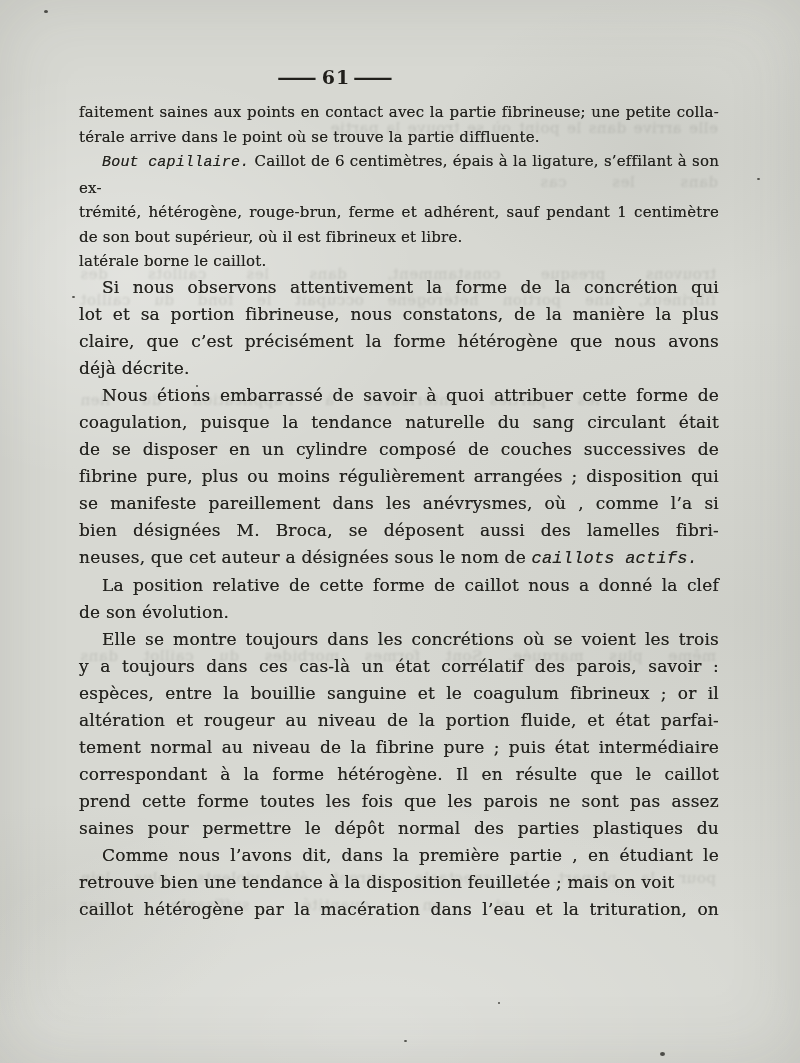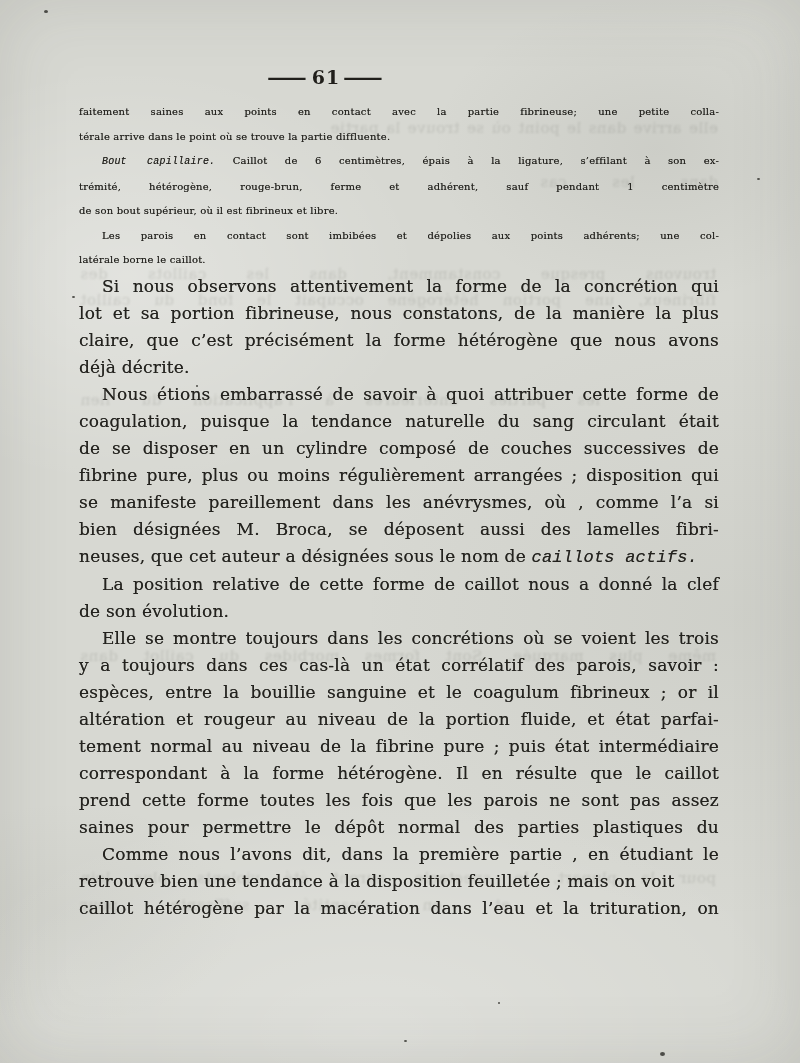--- a/index.html
+++ b/index.html
@@ -13,31 +13,31 @@
       radial-gradient(ellipse 320px 220px at 82% 14%, rgba(110,112,104,0.10), transparent 70%),
       radial-gradient(ellipse 420px 300px at 16% 26%, rgba(255,255,255,0.28), transparent 70%),
       radial-gradient(ellipse 520px 420px at 92% 58%, rgba(120,122,112,0.09), transparent 72%),
       radial-gradient(ellipse 640px 340px at 46% 97%, rgba(255,255,255,0.22), transparent 70%),
       radial-gradient(ellipse 260px 160px at 8% 86%, rgba(118,120,110,0.07), transparent 70%),
       #d7d8d2;
     box-shadow: inset 0 0 70px rgba(88,90,78,0.16);
     color:#24231f;
   }
   .header{
-    position:absolute;top:66px;left:8px;width:636px;text-align:center;
+    position:absolute;top:66px;left:18px;width:636px;text-align:center;
     font-weight:700;font-size:19px;letter-spacing:1px;color:#201f1b;
   }
   .header .dash{display:inline-block;transform:scaleX(2.2);margin:0 14px;font-weight:700;}
   #text-block{
     position:absolute;left:79px;top:100px;width:640px;
     color:#23221e;
     text-shadow:0 0 0.5px rgba(36,35,30,0.65);
   }
   .para{letter-spacing:0.2px;}
-  .para.small{font-size:10px;line-height:24.5px;}
+  .para.small{font-size:15px;line-height:24.5px;}
   .para.main{font-size:17px;line-height:27px;}
   .para.gap{}
   .line{text-align:justify;text-align-last:justify;white-space:normal;}
   .line.last{text-align-last:left;}
   .line.indent{text-indent:23px;}
   em{font-style:italic;font-family:Liberation Mono, monospace;}
   .bleed{
     position:absolute;
     transform:scaleX(-1);
     color:#53544c;opacity:0.17;filter:blur(1.1px);
@@ -70,21 +70,20 @@
       <div class="para small">
         <div class="line"><span>faitement saines aux points en contact avec la partie fibrineuse; une petite colla-</span></div>
         <div class="line last"><span>térale arrive dans le point où se trouve la partie diffluente.</span></div>
       </div>
       <div class="para small">
         <div class="line indent"><em>Bout capillaire.</em><span> Caillot de 6 centimètres, épais à la ligature, s’effilant à son ex-</span></div>
         <div class="line"><span>trémité, hétérogène, rouge-brun, ferme et adhérent, sauf pendant 1 centimètre</span></div>
         <div class="line last"><span>de son bout supérieur, où il est fibrineux et libre.</span></div>
       </div>
       <div class="para small">
-        <div class="line indent"><span>Les parois en contact sont imbibées et dépolies aux points adhérents; une col-</span></div>
         <div class="line last"><span>latérale borne le caillot.</span></div>
       </div>
       <div class="para main gap">
         <div class="line indent"><span>Si nous observons attentivement la forme de la concrétion qui</span></div>
         <div class="line"><span>lot et sa portion fibrineuse, nous constatons, de la manière la plus</span></div>
         <div class="line"><span>claire, que c’est précisément la forme hétérogène que nous avons</span></div>
         <div class="line last"><span>déjà décrite.</span></div>
       </div>
       <div class="para main">
         <div class="line indent"><span>Nous étions embarrassé de savoir à quoi attribuer cette forme de</span></div>

